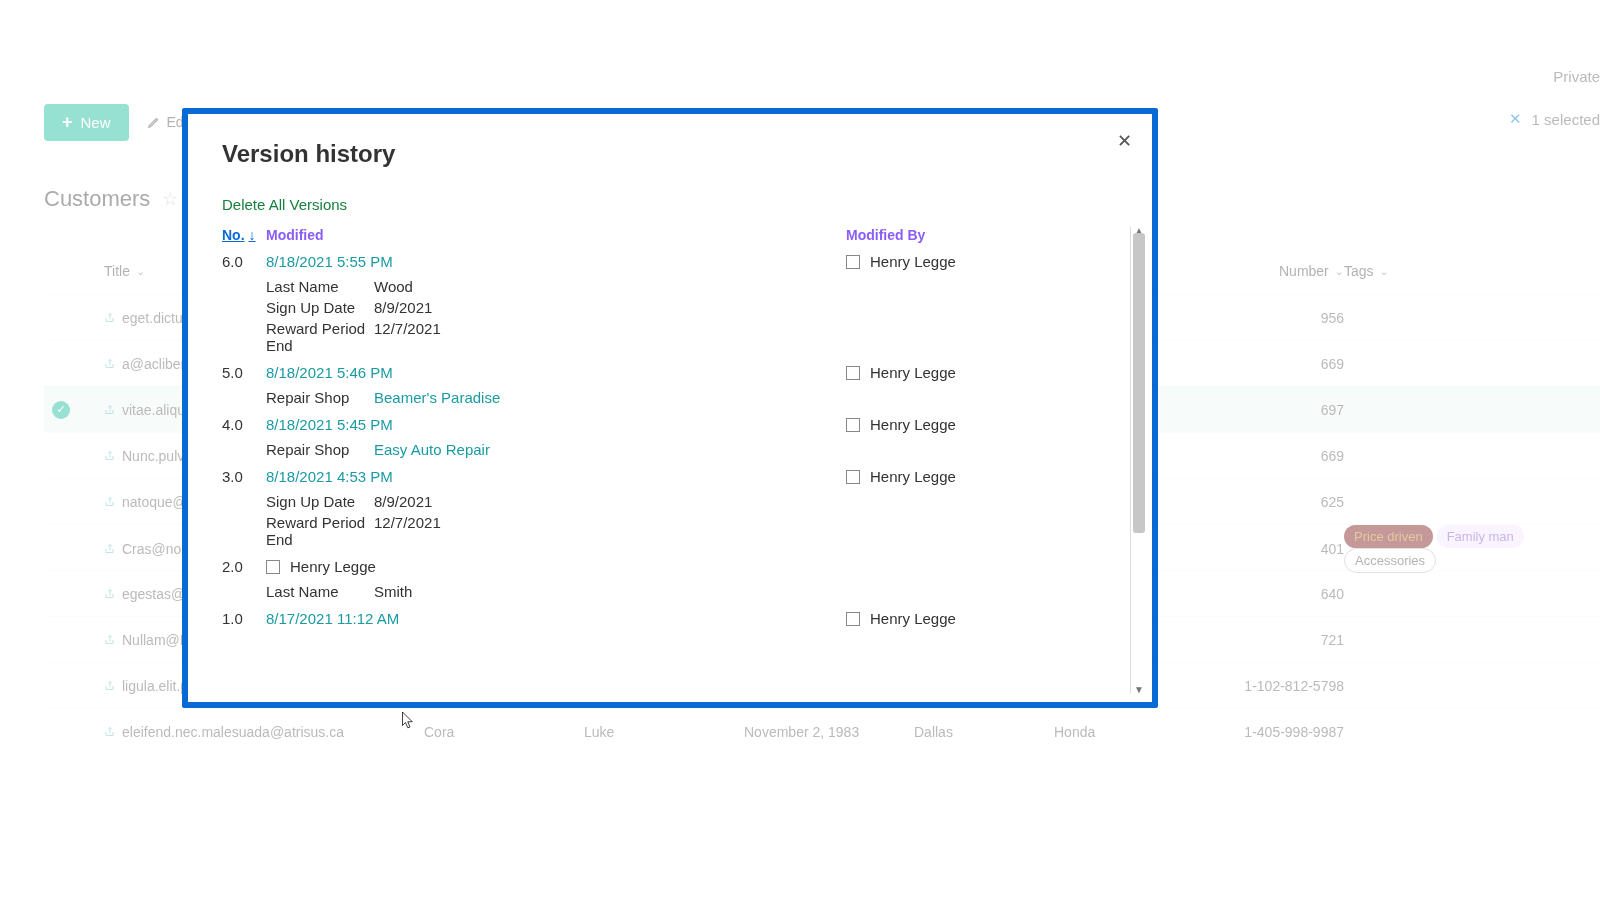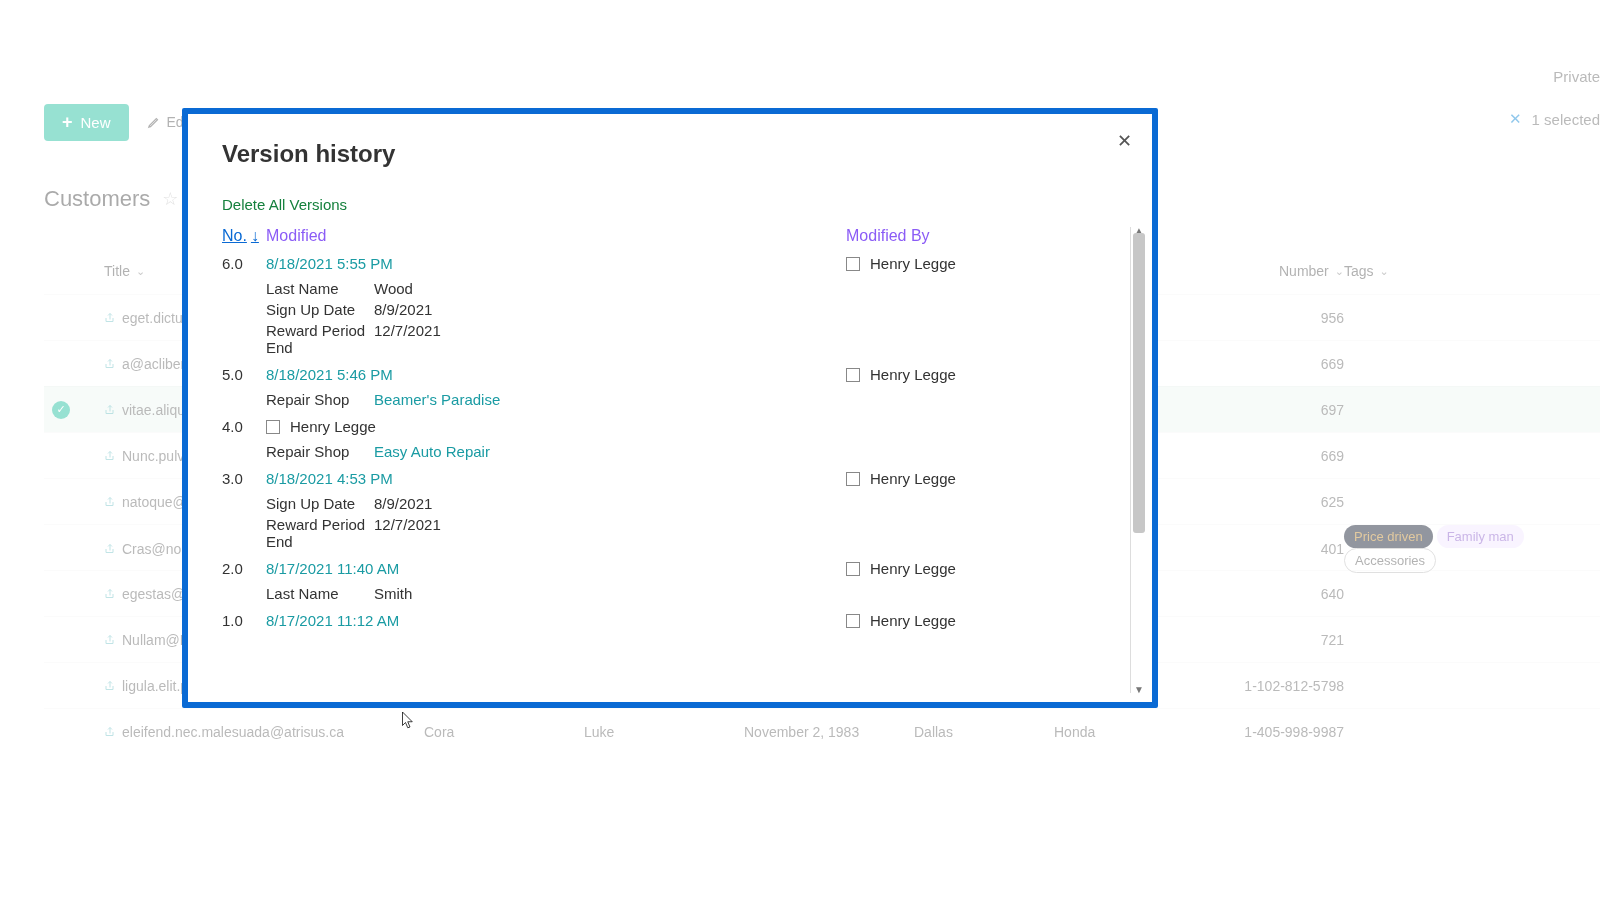--- a/index.html
+++ b/index.html
@@ -28,35 +28,35 @@
   .hdrrow { font-weight:400; color:#555; }
   .hdrrow .hdr { display:flex; align-items:center; gap:6px; }
   .hdrrow .chev { font-size:11px; color:#888; }
   .datarow { border-top:1px solid rgba(0,0,0,0.03); }
   .datarow .title-cell { display:flex; align-items:center; gap:6px; }
   .title-cell .share-icn { width:12px; height:12px; opacity:0.6; }
   .selrow { background:#eef7f2; }
   .sel-ind { width:18px; height:18px; border-radius:50%; background:#1abc9c; color:#fff; display:flex; align-items:center; justify-content:center; font-size:11px; margin-left:8px;}
 
   .tagpill { display:inline-block; padding:4px 10px; border-radius:14px; font-size:13px; margin-right:4px; }
-  .tag-pd { background:#0f172a; color:#c08a2c; }
+  .tag-pd { background:#7f1d1d; color:#c08a2c; }
   .tag-fm { background:#f1e6ff; color:#8a5cc9; }
   .tag-ac { border:1px solid #bbb; color:#555; }
 
   
   .overlay { position:absolute; top:0; left:0; width:1600px; height:898px; background:rgba(255,255,255,0.55); }
 
   .modal-wrap { position:absolute; top:108px; left:182px; width:976px; height:600px; border:6px solid #0a6ad4; border-radius:2px; background:#fff; }
   .modal-inner { position:relative; width:100%; height:100%; padding:26px 34px 18px 34px; }
   .modal-title { font-size:24px; font-weight:600; color:#333; }
   .modal-close { position:absolute; top:16px; right:20px; font-size:18px; color:#555; cursor:pointer; }
   .delete-all { margin-top:28px; color:#15803d; font-size:15px; }
 
   .vh-table { position:relative; margin-top:14px; }
-  .vh-head { display:grid; grid-template-columns: 44px 580px 380px; font-size:16px; padding-bottom:4px; }
+  .vh-head { display:grid; grid-template-columns: 44px 580px 380px; font-size:14px; padding-bottom:4px;font-weight:bold; }
   .vh-head .sortcol { color:#0a6ad4; text-decoration:underline; display:flex; align-items:center; gap:4px;}
   .vh-head .plaincol { color:#8b5cf6; }
   .vh-body { font-size:15px; color:#333; }
   .vh-row { display:grid; grid-template-columns: 44px 580px 380px; align-items:flex-start; padding:6px 0 0 0; }
   .vh-row .no { color:#333; }
   .vh-row .mod-link { color:#1a9ba3; }
   .vh-row .modby-cell { display:flex; align-items:center; gap:10px; }
   .avatar-box { width:14px; height:14px; border:1px solid #888; }
   .details { grid-column: 1 / span 3; padding:6px 0 2px 44px; }
   .det-row { display:grid; grid-template-columns: 108px 300px; padding:2px 0; font-size:15px; color:#333;}
@@ -349,20 +349,21 @@
       </div>
           </div>
           <div class="details">
             <div class="det-row">
             <span class="det-label">Repair Shop</span>
             <span class="det-link">Beamer's Paradise</span>
           </div>
           </div>
           <div class="vh-row">
       <div class="no">4.0</div>
+      <div class="mod-link">8/18/2021 5:45 PM</div>
       <div class="modby-cell">
         <span class="avatar-box"></span>
         <span>Henry Legge</span>
       </div>
           </div>
           <div class="details">
             <div class="det-row">
             <span class="det-label">Repair Shop</span>
             <span class="det-link">Easy Auto Repair</span>
           </div>
@@ -380,21 +381,20 @@
             <span class="det-label">Sign Up Date</span>
             <span class="">8/9/2021</span>
           </div>
             <div class="det-row">
             <span class="det-label">Reward Period End</span>
             <span class="">12/7/2021</span>
           </div>
           </div>
           <div class="vh-row">
       <div class="no">2.0</div>
-      <div class="mod-link">8/17/2021 11:40 AM</div>
       <div class="modby-cell">
         <span class="avatar-box"></span>
         <span>Henry Legge</span>
       </div>
           </div>
           <div class="details">
             <div class="det-row">
             <span class="det-label">Last Name</span>
             <span class="">Smith</span>
           </div>

